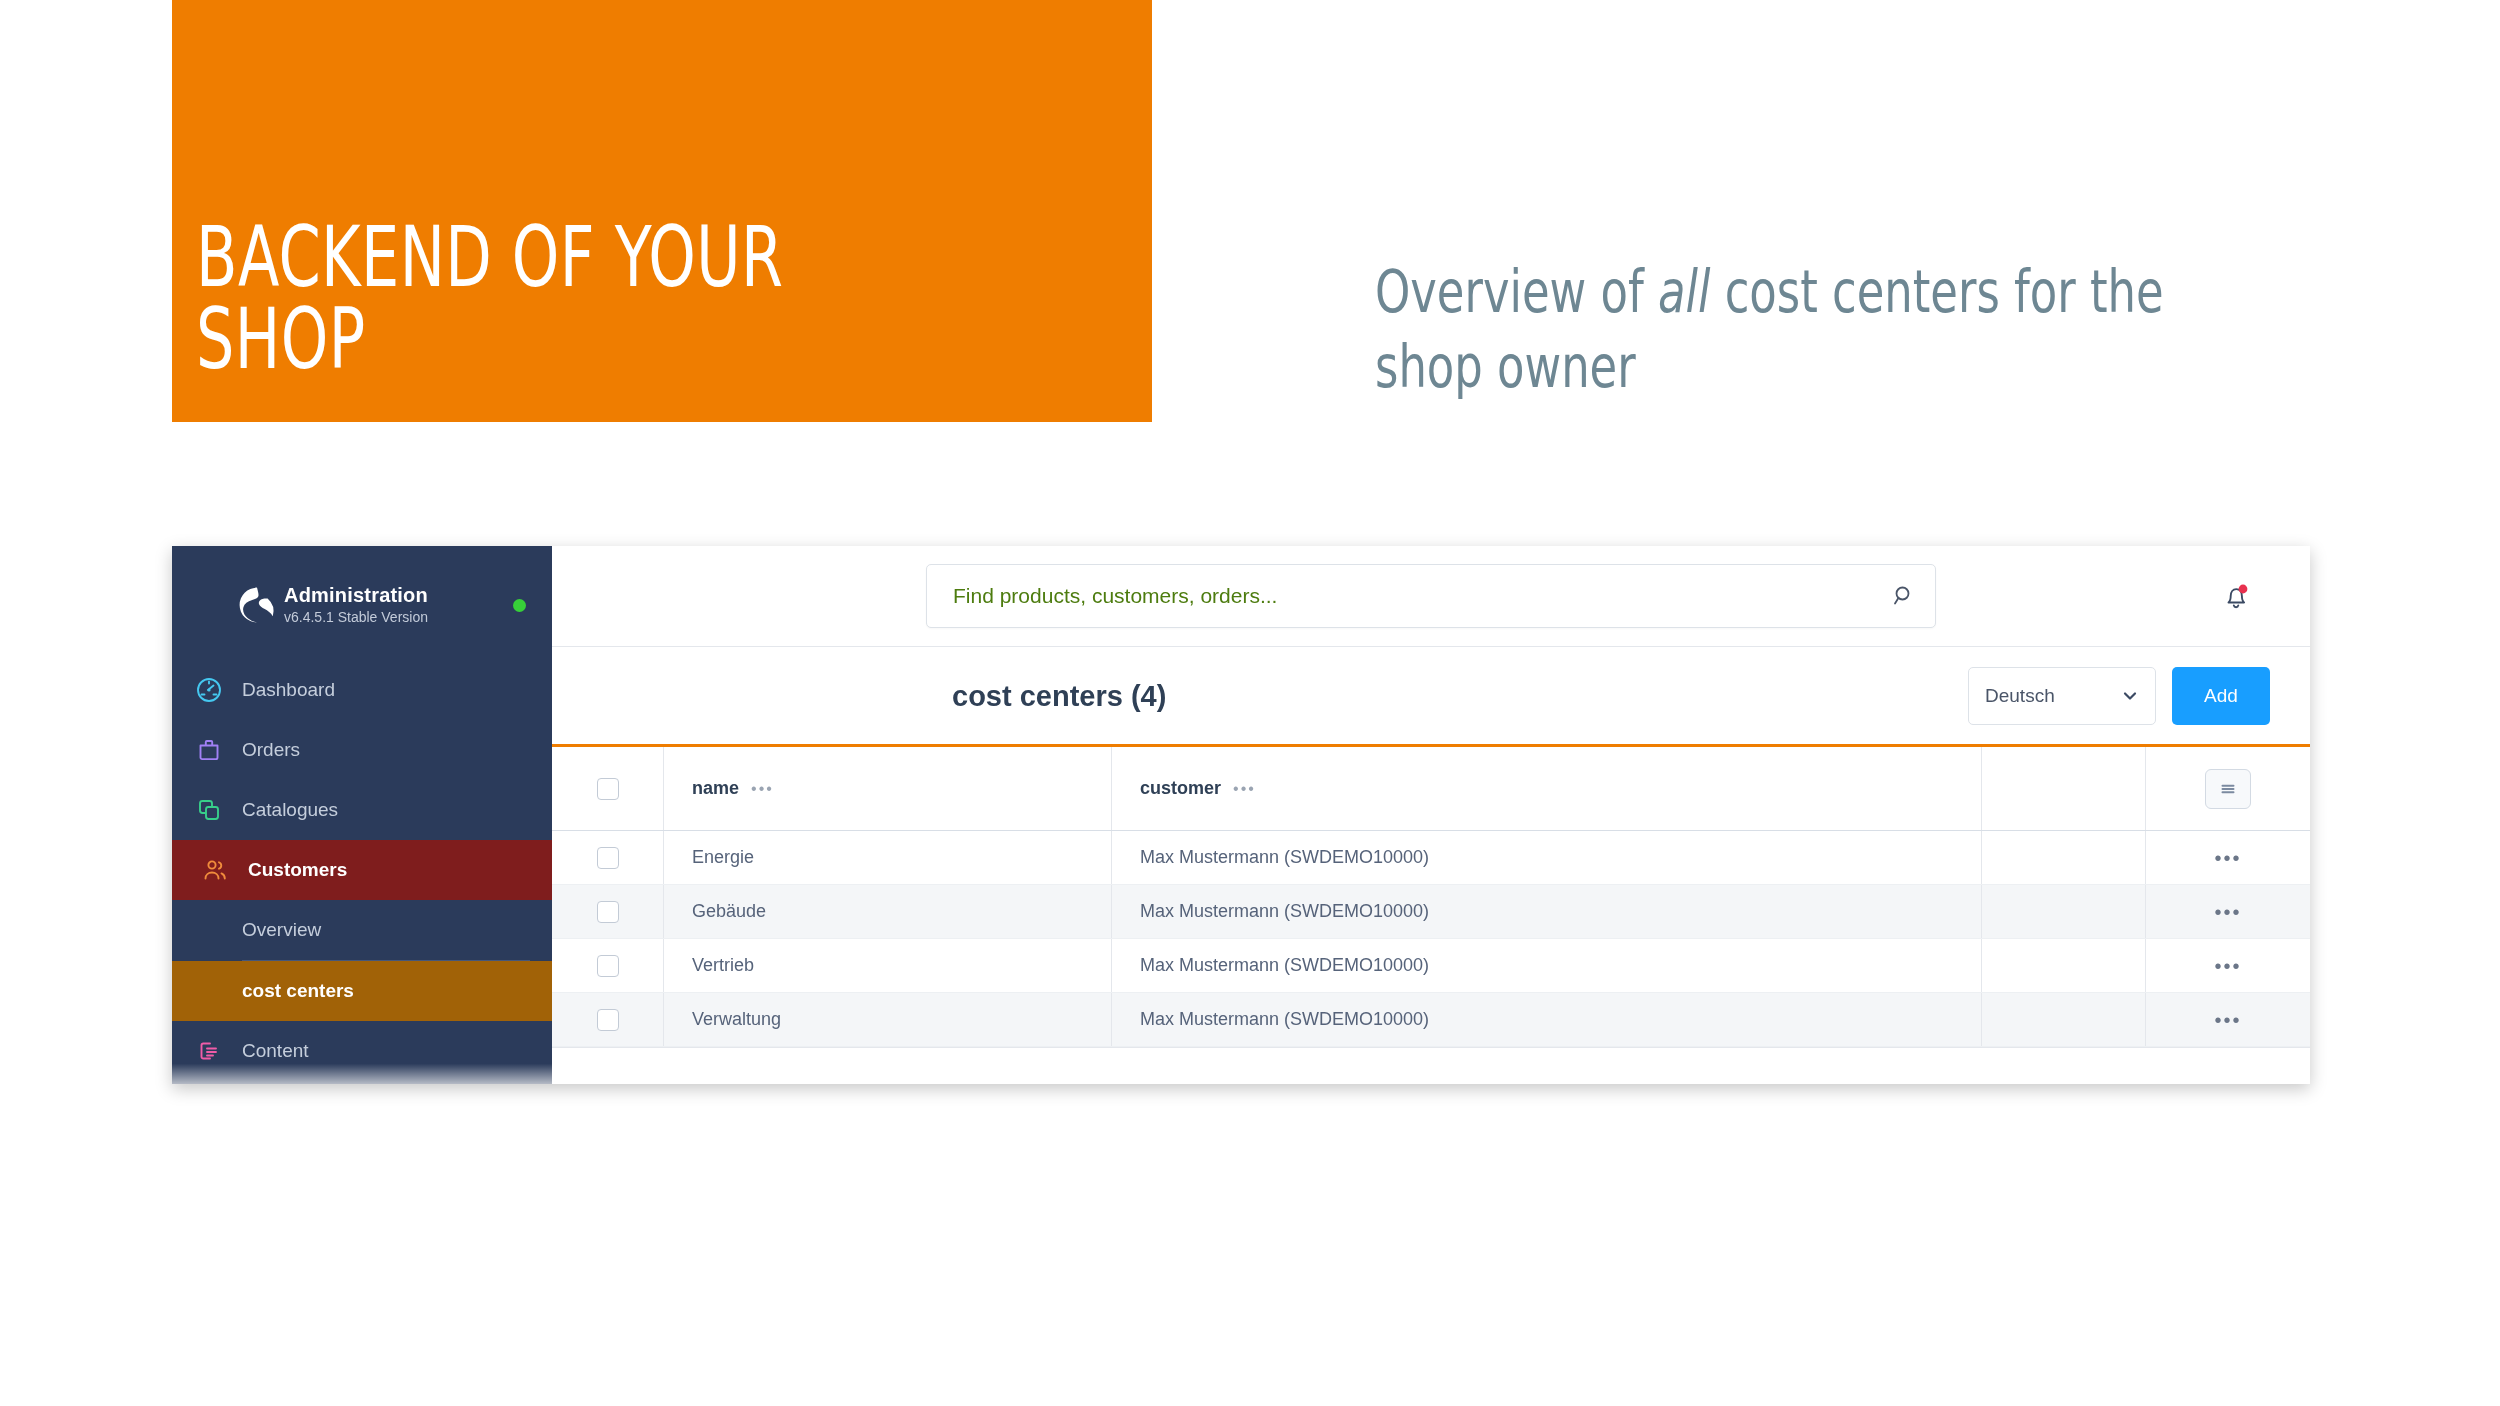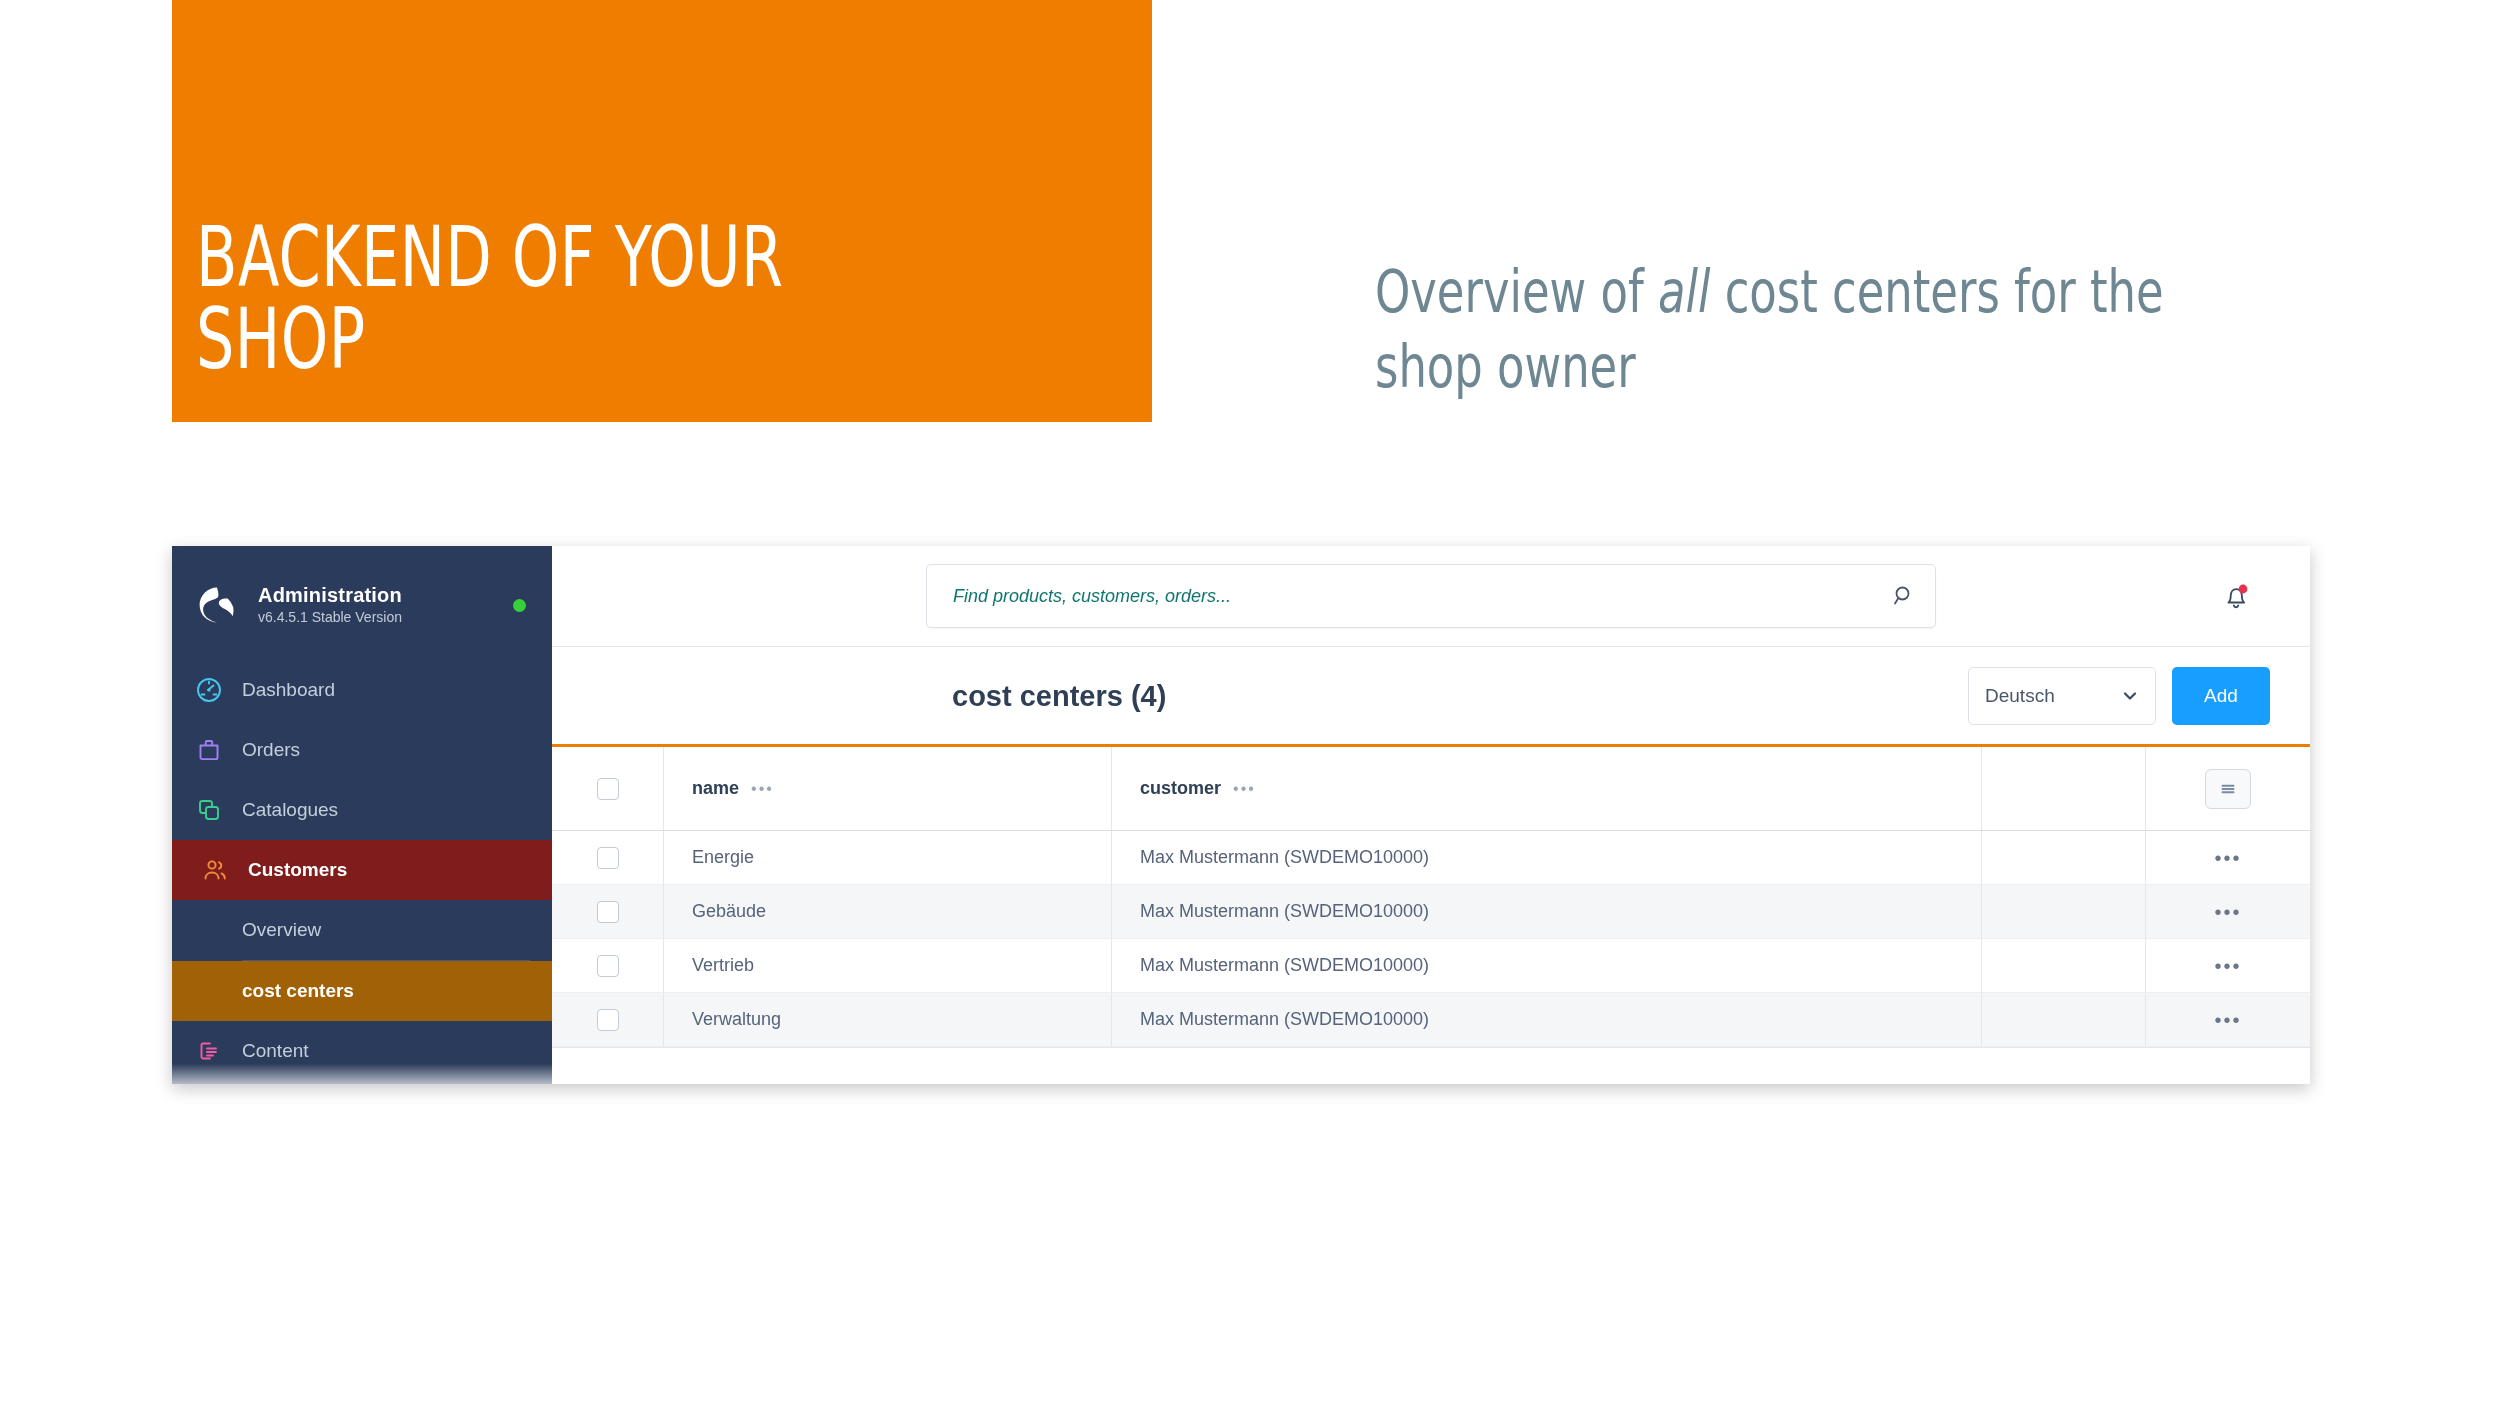--- a/index.html
+++ b/index.html
@@ -49,22 +49,22 @@
   }
 
   
   .sidebar {
     width: 380px; flex: 0 0 380px;
     background: #2B3B5B;
     color: #D8DEE9;
     position: relative;
   }
   .sb-brand {
-    display: flex; align-items: center; gap: 22px;
-    padding: 26px 22px 0 22px; height: 92px;
+    display: flex; align-items: center; gap: 8px;
+    padding: 26px 22px 0 22px; height: 92px; margin-left: 40px;
   }
   .sw-logo { width: 42px; height: 42px; flex: 0 0 42px; }
   .sb-brand-text { flex: 1 1 auto; line-height: 1.15; }
   .sb-app-title { color:#fff; font-size: 20px; font-weight: 700; letter-spacing:.2px; }
   .sb-app-ver  { color:#C3CBD9; font-size: 14px; font-weight: 400; margin-top:2px; }
   .sb-status-dot {
     width: 13px; height: 13px; border-radius: 50%;
     background: #37D039; flex: 0 0 13px; margin-right: 4px;
   }
   .sb-nav { margin-top: 22px; }
@@ -97,21 +97,21 @@
     display:flex; align-items:center; justify-content:center;
     position: relative;
   }
   .searchbox {
     width: 1010px; height: 64px;
     border: 1px solid #DDE2E8; border-radius: 5px;
     display:flex; align-items:center; padding: 0 18px 0 26px;
     background:#fff;
     box-shadow: 0 1px 2px rgba(0,0,0,.03);
   }
-  .searchbox .ph { flex:1 1 auto; color:#0f766e; font-size:18px;font-style:italic; }
+  .searchbox .ph { flex:1 1 auto; color:#4d7c0f; font-size:21px; }
   .search-ico { width:26px; height:26px; flex:0 0 26px; }
   .bell-wrap { position:absolute; right: 56px; top:50%; transform:translateY(-50%); width:36px; height:38px; }
 
   .toolbar {
     height: 100px; flex: 0 0 100px;
     display:flex; align-items:center;
     position: relative;
     border-bottom: 3px solid #EF7D00;
     padding: 0 40px 0 0;
   }

